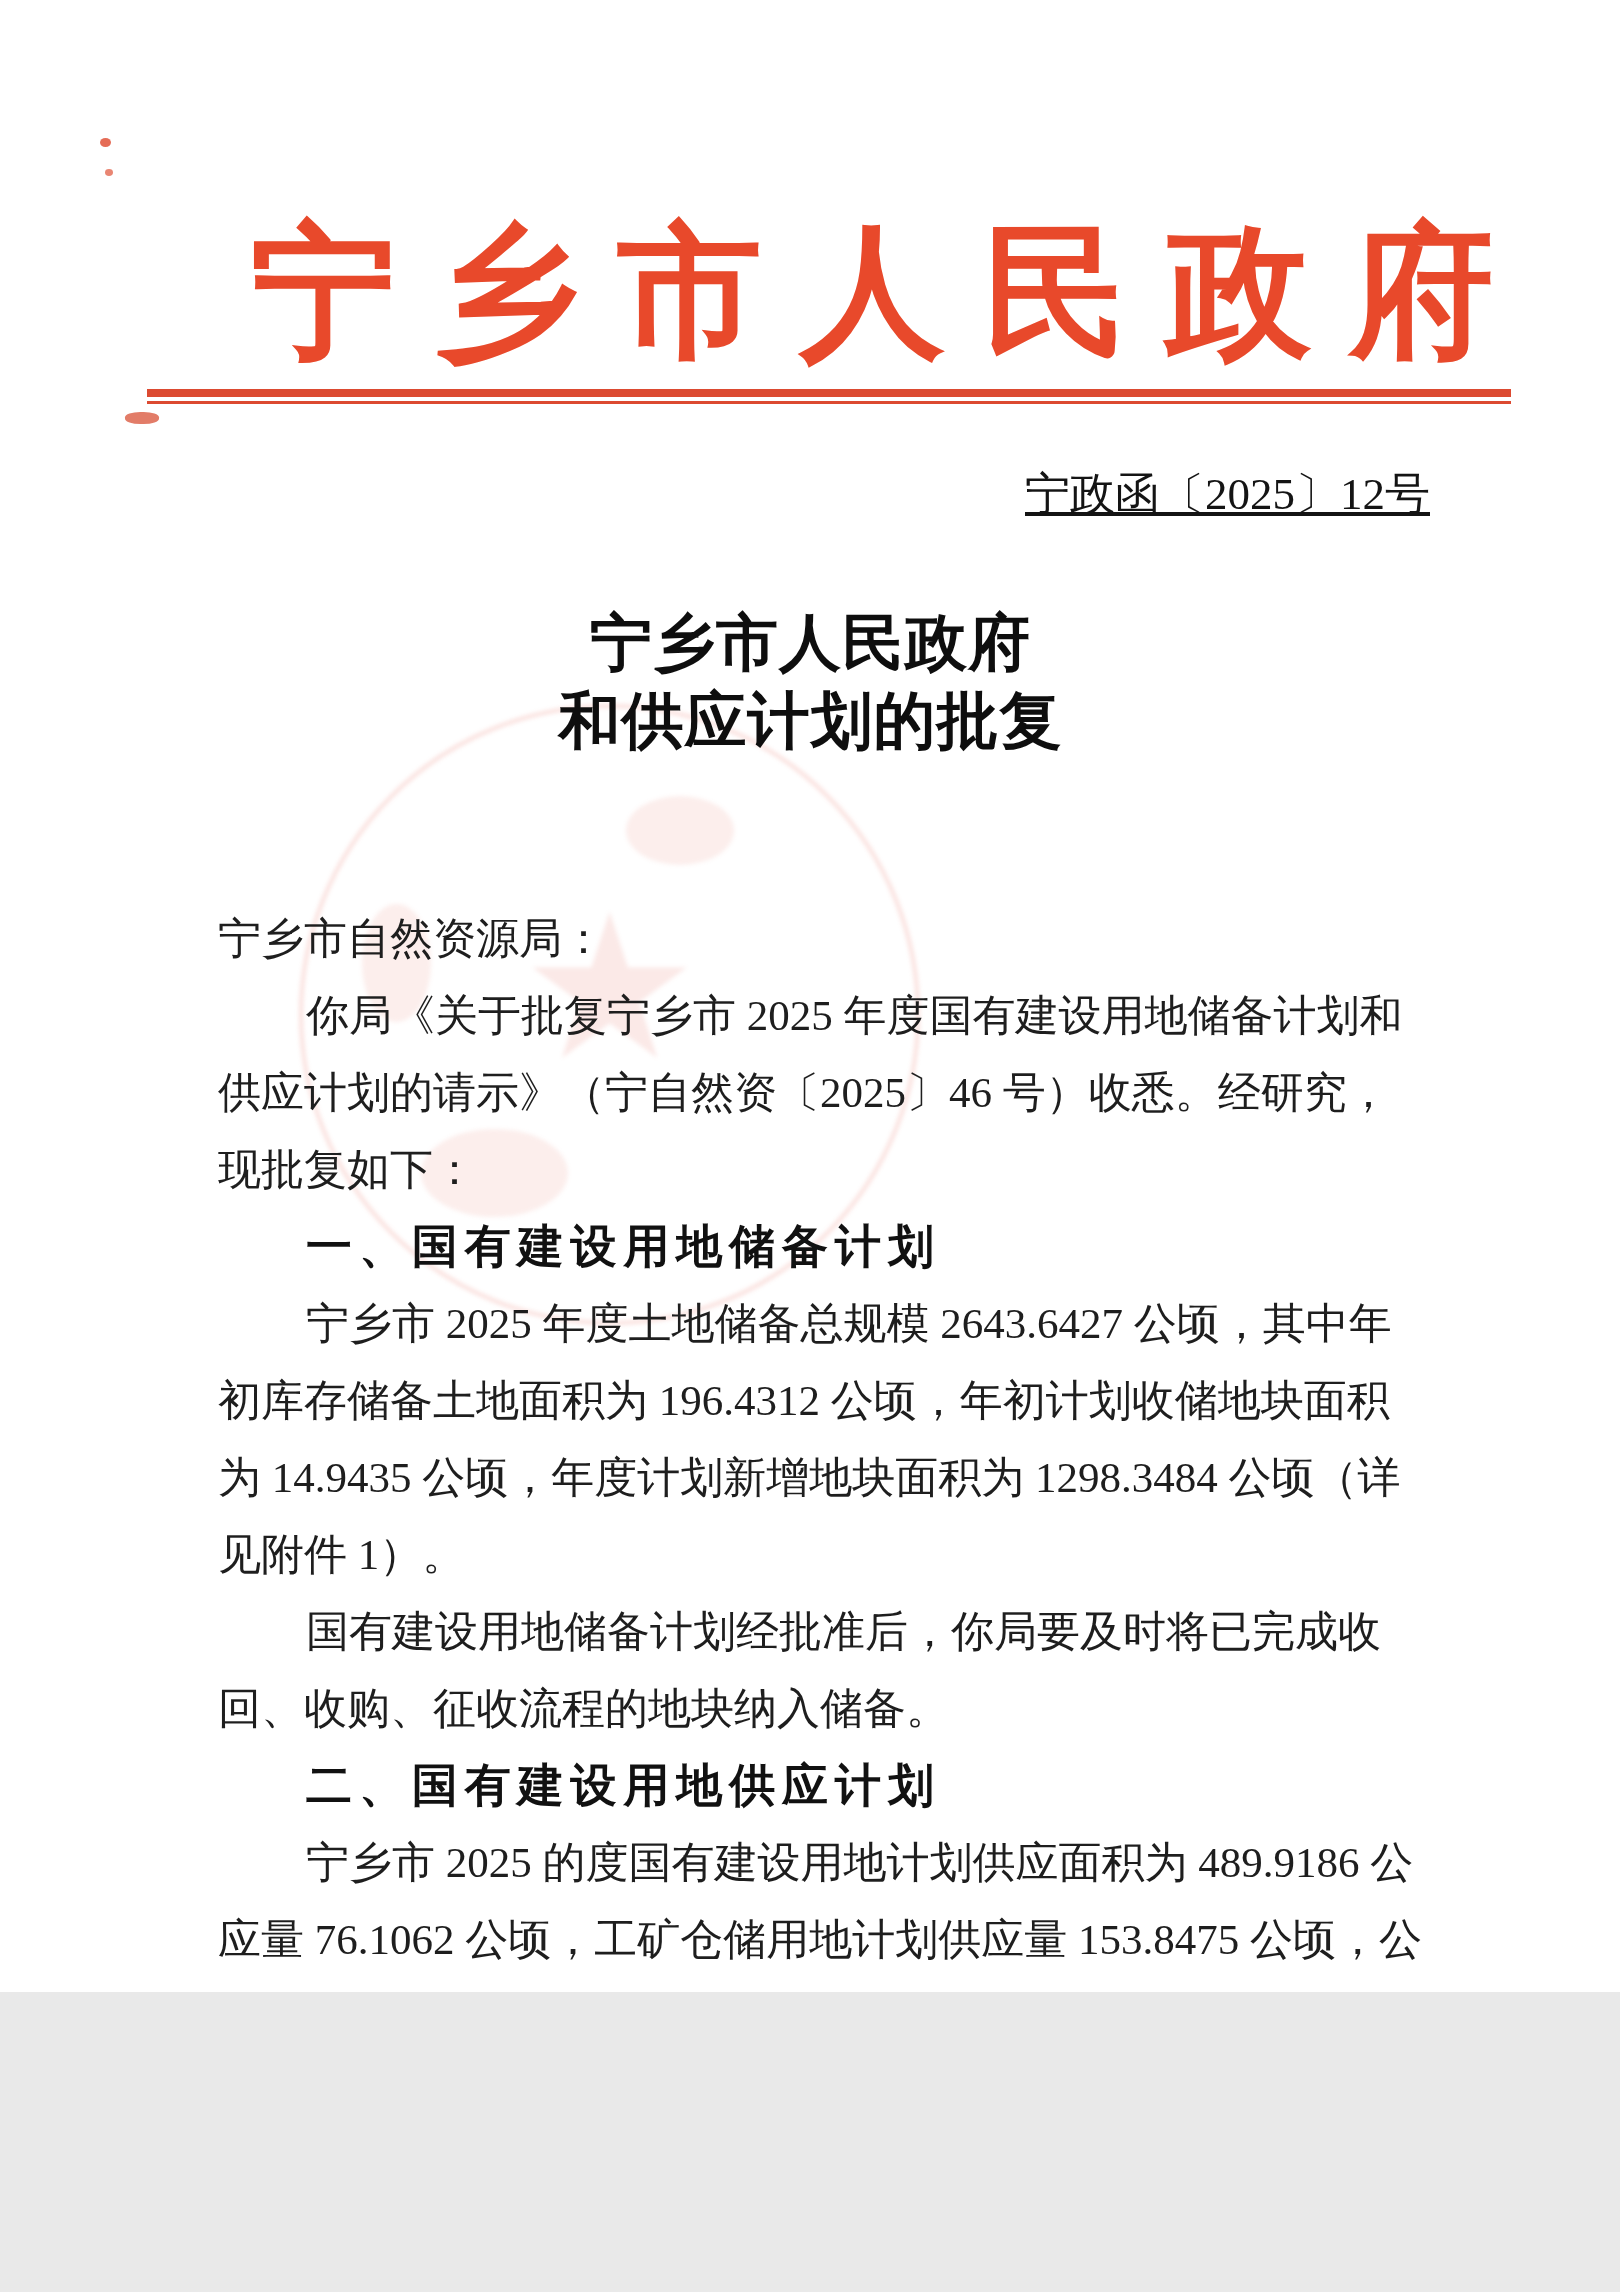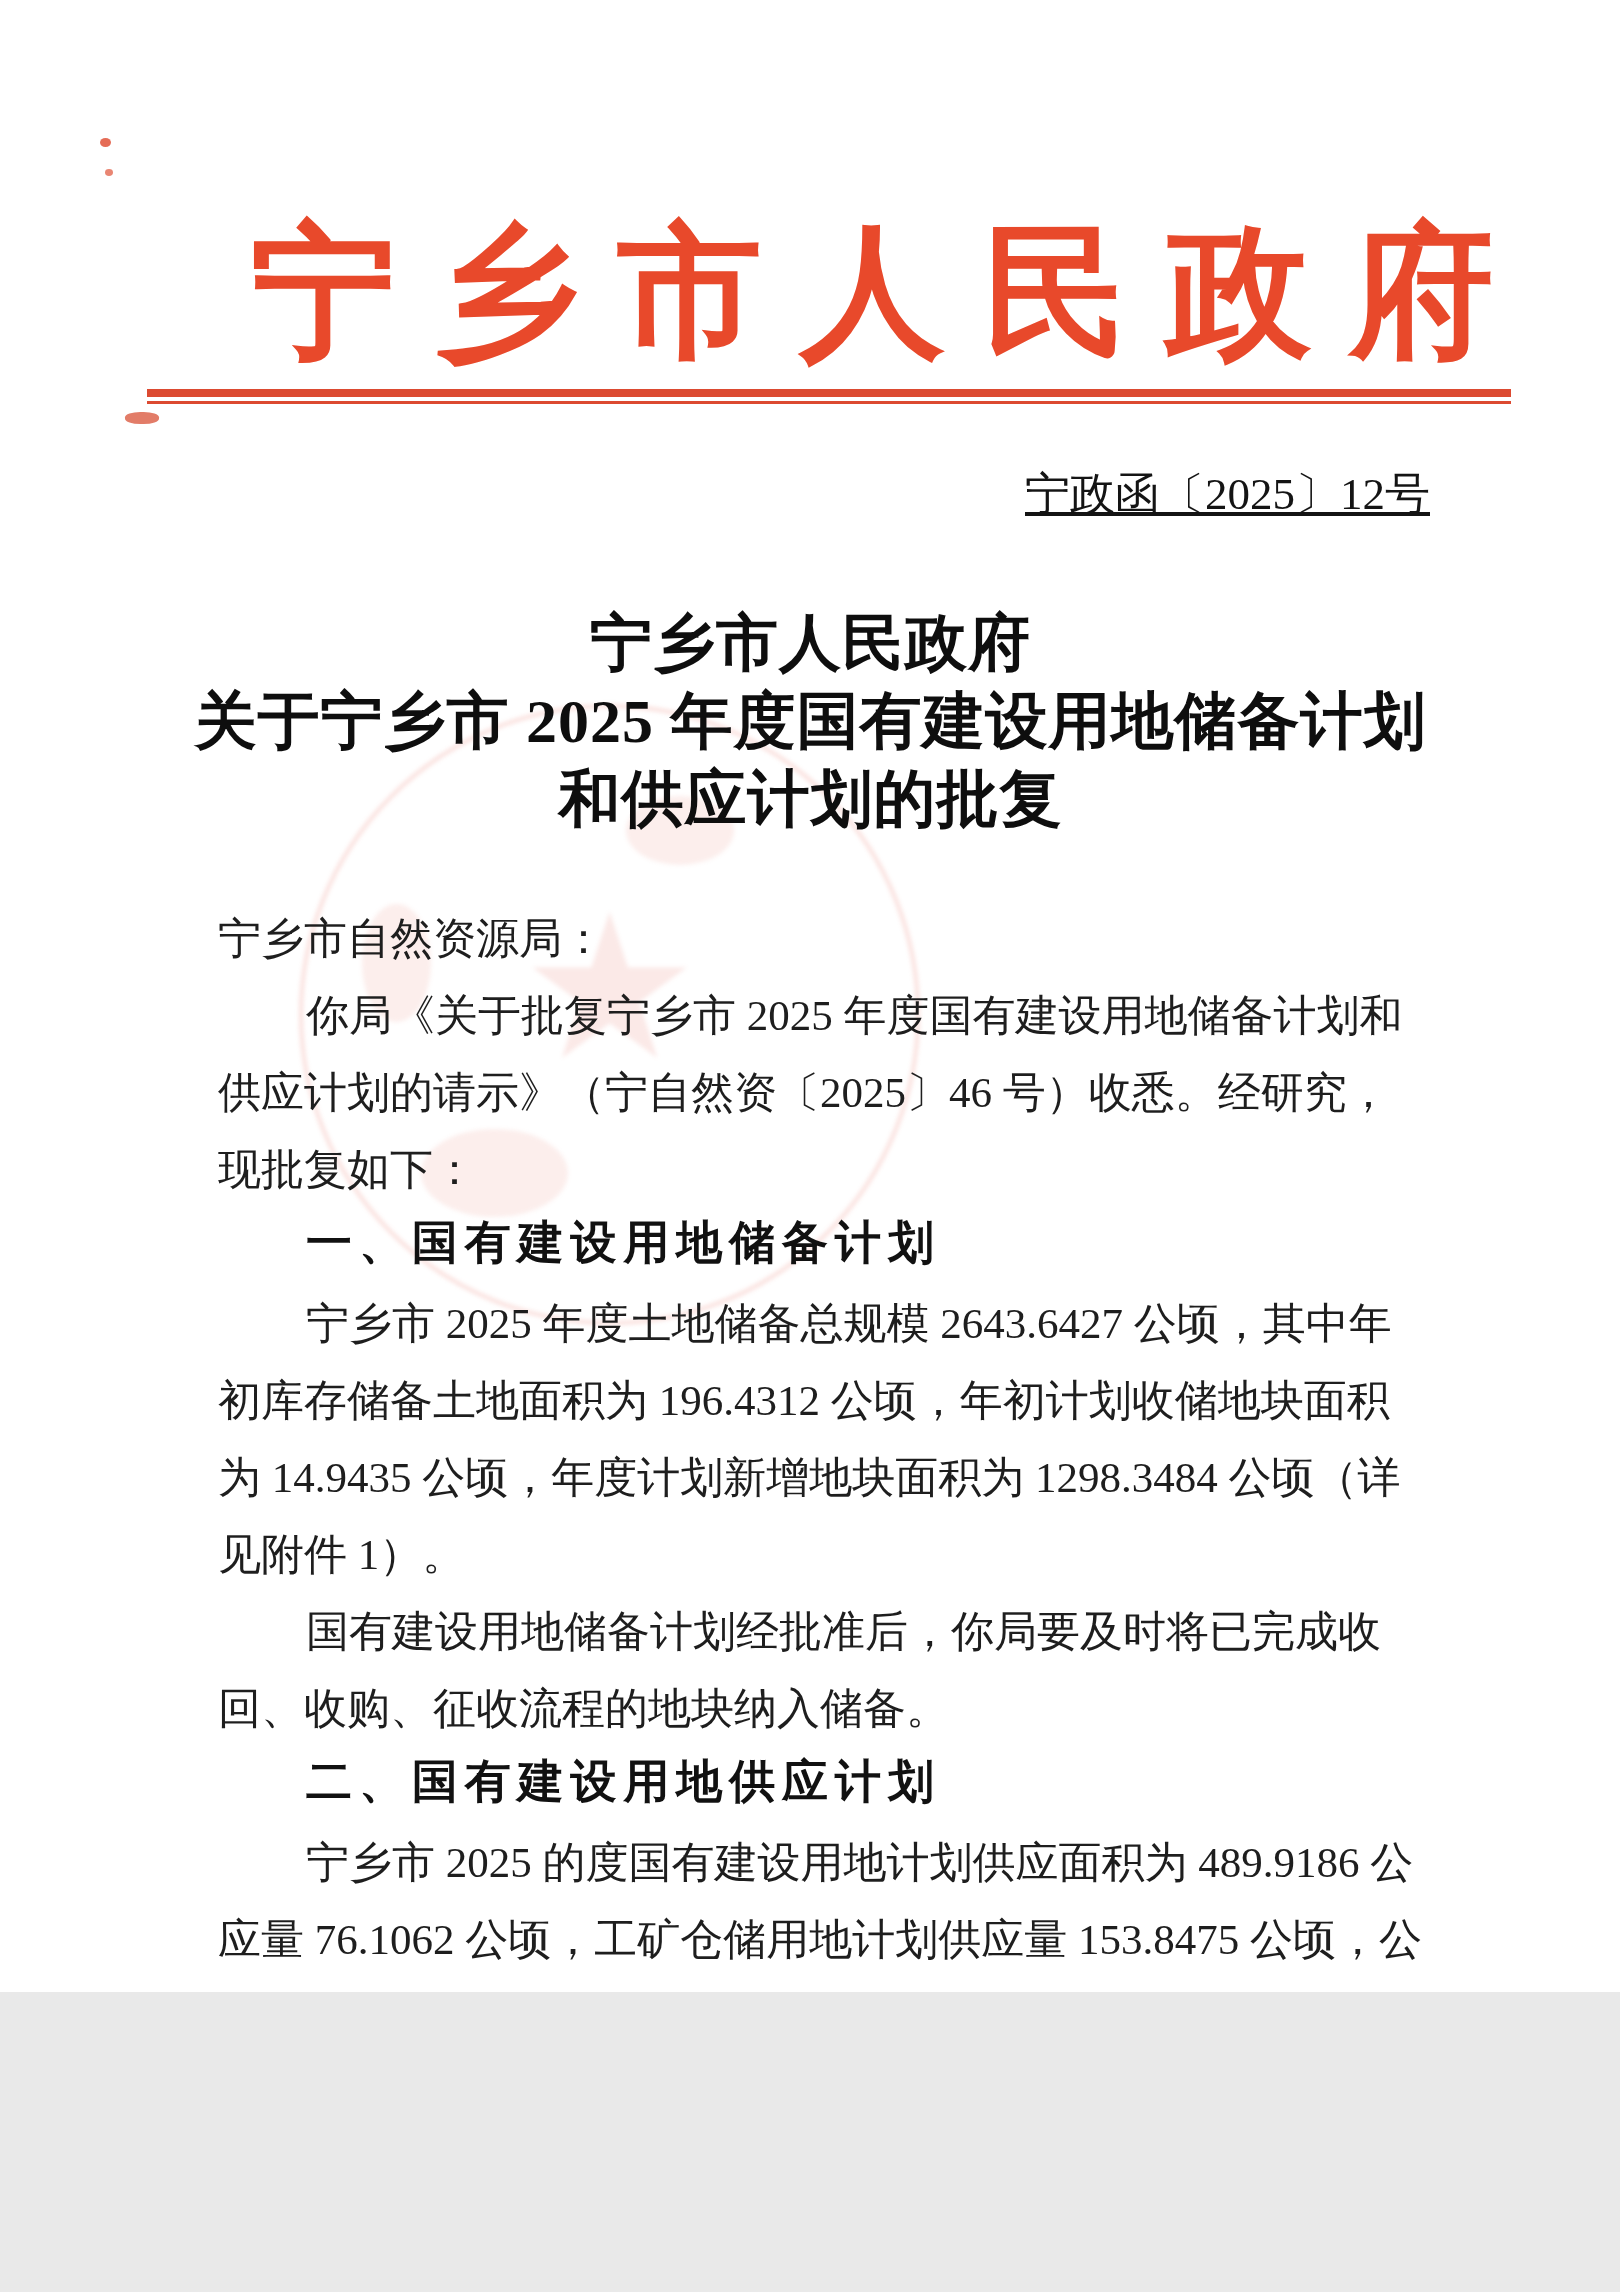--- a/index.html
+++ b/index.html
@@ -44,21 +44,21 @@
 
   
   .body-block{
     position:absolute;left:218px;top:900px;width:1227px;
     font-size:43px;line-height:77px;
     color:#1e1e1e;
   }
   .line{height:77px;white-space:nowrap;}
   .indent{padding-left:88px;}
   .hei{
-    font-family:Liberation Mono, monospace;
+    font-family:Liberation Sans, sans-serif;
     font-weight:700;
     font-size:46px;
     letter-spacing:6.9px;
     color:#111;
   }
 
   
   .rule-bottom-thin {position:absolute;left:164px;top:2109px;width:1346px;height:3.9px;background:#dc4a31;transform:rotate(-0.4deg);}
   .rule-bottom-thick{position:absolute;left:164px;top:2117px;width:1346px;height:6.9px;background:#dc4a31;transform:rotate(-0.4deg);}
 
@@ -103,21 +103,20 @@
   </div>
 
   <div class="org-name">宁乡市人民政府</div>
   <div class="rule-top-thick"></div>
   <div class="rule-top-thin"></div>
 
   <div class="doc-number">宁政函〔2025〕12号</div>
 
   <div class="doc-title">
     <div>宁乡市人民政府</div>
-    <div>关于宁乡市 2025 年度国有建设用地储备计划</div>
     <div>和供应计划的批复</div>
   </div>
 
   <div class="body-block">
     <div class="line">宁乡市自然资源局：</div>
     <div class="line indent">你局《关于批复宁乡市 2025 年度国有建设用地储备计划和</div>
     <div class="line">供应计划的请示》（宁自然资〔2025〕46 号）收悉。经研究，</div>
     <div class="line">现批复如下：</div>
     <div class="line indent hei">一、国有建设用地储备计划</div>
     <div class="line indent">宁乡市 2025 年度土地储备总规模 2643.6427 公顷，其中年</div>

